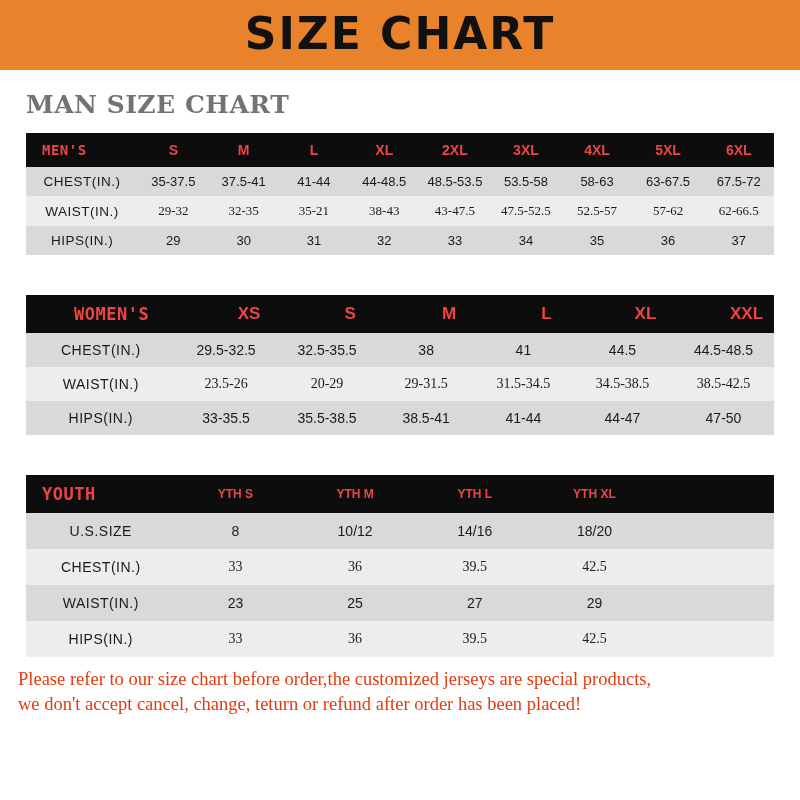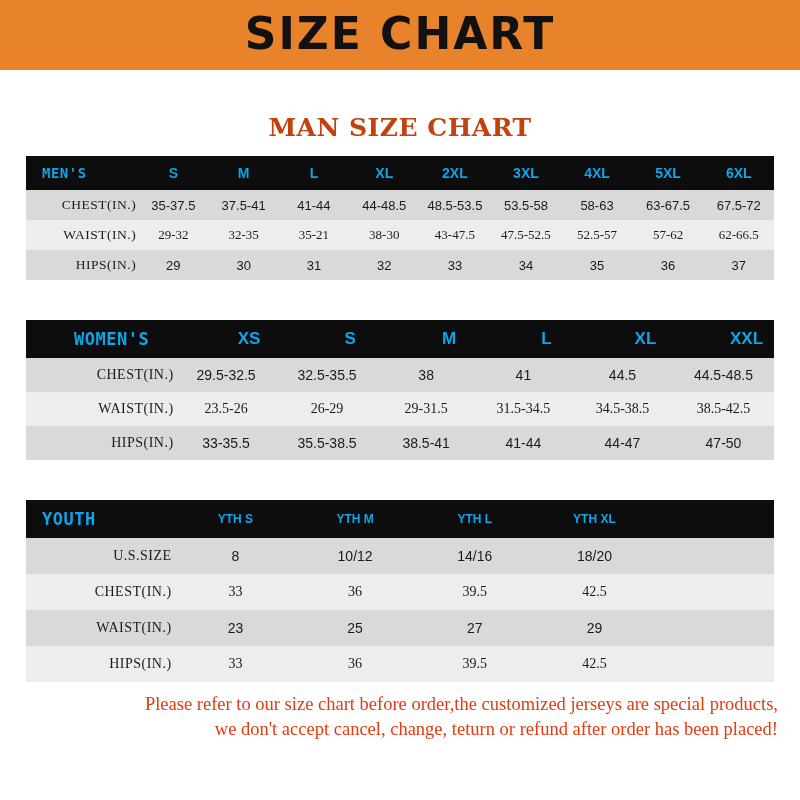--- a/index.html
+++ b/index.html
@@ -31,89 +31,87 @@
     font-weight: bold;
     font-size: 44px;
     letter-spacing: 2px;
     color: #111111;
     line-height: 1;
     padding-bottom: 2px;
   }
 
   
   .section-title {
-    text-align: center;
     font-family: "DejaVu Serif", serif;
     font-weight: bold;
     font-size: 25px;
-    color: #c2410c;
+    color: #737373;
     letter-spacing: 0.5px;
-    margin-top: 23px;
   }
 
   .section { padding: 0 26px; }
 
   
   table.size-table {
     width: 100%;
     border-collapse: collapse;
     table-layout: fixed;
   }
   table.size-table th,
   table.size-table td {
     text-align: center;
     font-family: "Liberation Sans", sans-serif;
     color: #1a1a1a;
     white-space: nowrap;
   }
   table.size-table thead th {
     background: #0d0d0d;
-    color: #0ea5e9;
+    color: #ef4444;
     font-size: 14px;
     font-weight: bold;
     padding: 9px 2px;
   }
   table.size-table thead th.rowlabel {
     text-align: left;
     padding-left: 16px;
     font-family: "DejaVu Sans Mono", monospace;
     font-size: 16px;
     letter-spacing: 0.5px;
   }
   table.size-table tbody td {
     font-size: 13px;
     padding: 7px 2px;
   }
   table.size-table tbody td.rowlabel {
-    font-family: Liberation Serif, serif;
+    font-family: Liberation Sans, sans-serif;
     font-size: 13.5px;
     letter-spacing: 0.5px;
-    text-align: right;
+    text-align: center;
   }
   tr.band-a td { background: #d9d9d9; }
   tr.band-b td { background: #ededed; font-family: Liberation Serif, serif; }
   tr.band-c td { background: #d9d9d9; }
 
   
   #men-table thead th { font-size: 14px; }
   #women-table thead th { font-size: 17px; padding-left: 48px; }
   #women-table thead th.rowlabel { font-size: 17px; }
   #women-table tbody td { font-size: 14px; padding: 9px 2px; }
   #youth-table thead th { font-size: 12px; }
   #youth-table thead th.rowlabel { font-size: 17px; }
   #youth-table tbody td { font-size: 14px; padding: 10px 4px; }
 
   
   .footer-note {
-    padding: 10px 22px 0 34px;
+    padding: 10px 22px 0 18px;
     color: #e23b0f;
     font-family: "Liberation Serif", serif;
     font-size: 18.5px;
     line-height: 1.35;
-    text-align: right;
+    text-align: left;
   }
   .footer-note div { white-space: nowrap; }
 
   .gap-sm { height: 14px; }
   .gap-md { height: 20px; }
   .gap-lg { height: 26px; }
 </style>
 </head>
 <body>
 
@@ -166,21 +164,21 @@
           <td>53.5-58</td>
           <td>58-63</td>
           <td>63-67.5</td>
           <td>67.5-72</td>
         </tr>
         <tr class="band-b">
           <td class="rowlabel">WAIST(IN.)</td>
           <td>29-32</td>
           <td>32-35</td>
           <td>35-21</td>
-          <td>38-30</td>
+          <td>38-43</td>
           <td>43-47.5</td>
           <td>47.5-52.5</td>
           <td>52.5-57</td>
           <td>57-62</td>
           <td>62-66.5</td>
         </tr>
         <tr class="band-c">
           <td class="rowlabel">HIPS(IN.)</td>
           <td>29</td>
           <td>30</td>
@@ -227,21 +225,21 @@
           <td>29.5-32.5</td>
           <td>32.5-35.5</td>
           <td>38</td>
           <td>41</td>
           <td>44.5</td>
           <td>44.5-48.5</td>
         </tr>
         <tr class="band-b">
           <td class="rowlabel">WAIST(IN.)</td>
           <td>23.5-26</td>
-          <td>26-29</td>
+          <td>20-29</td>
           <td>29-31.5</td>
           <td>31.5-34.5</td>
           <td>34.5-38.5</td>
           <td>38.5-42.5</td>
         </tr>
         <tr class="band-c">
           <td class="rowlabel">HIPS(IN.)</td>
           <td>33-35.5</td>
           <td>35.5-38.5</td>
           <td>38.5-41</td>

